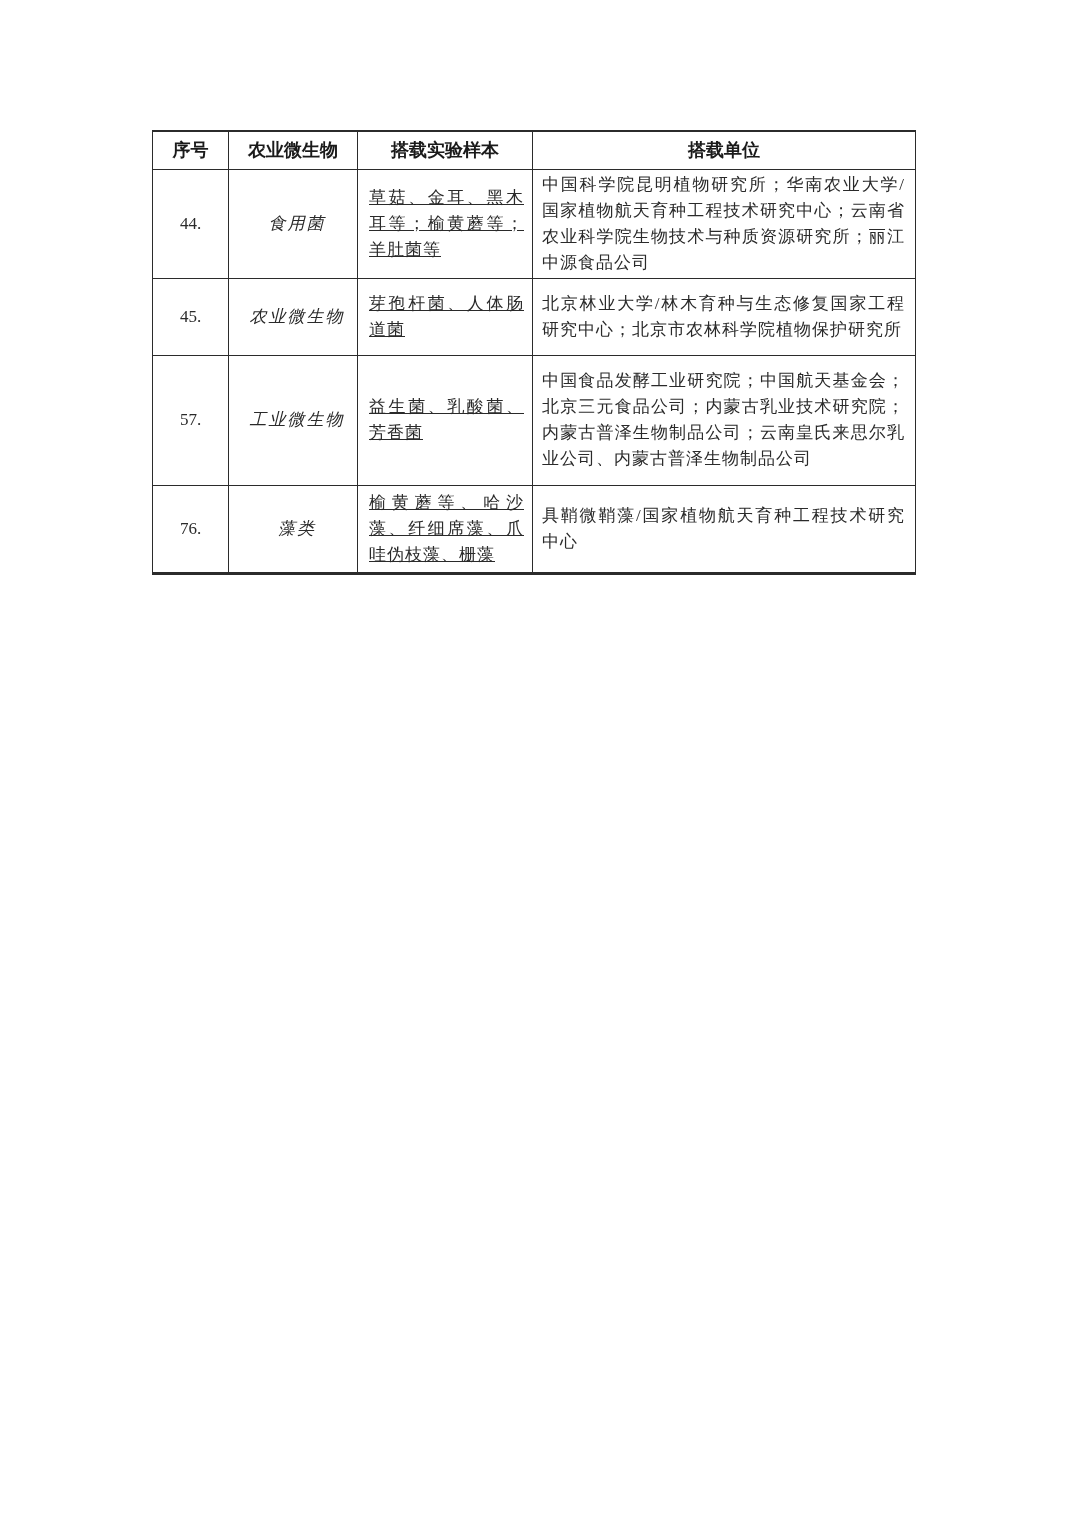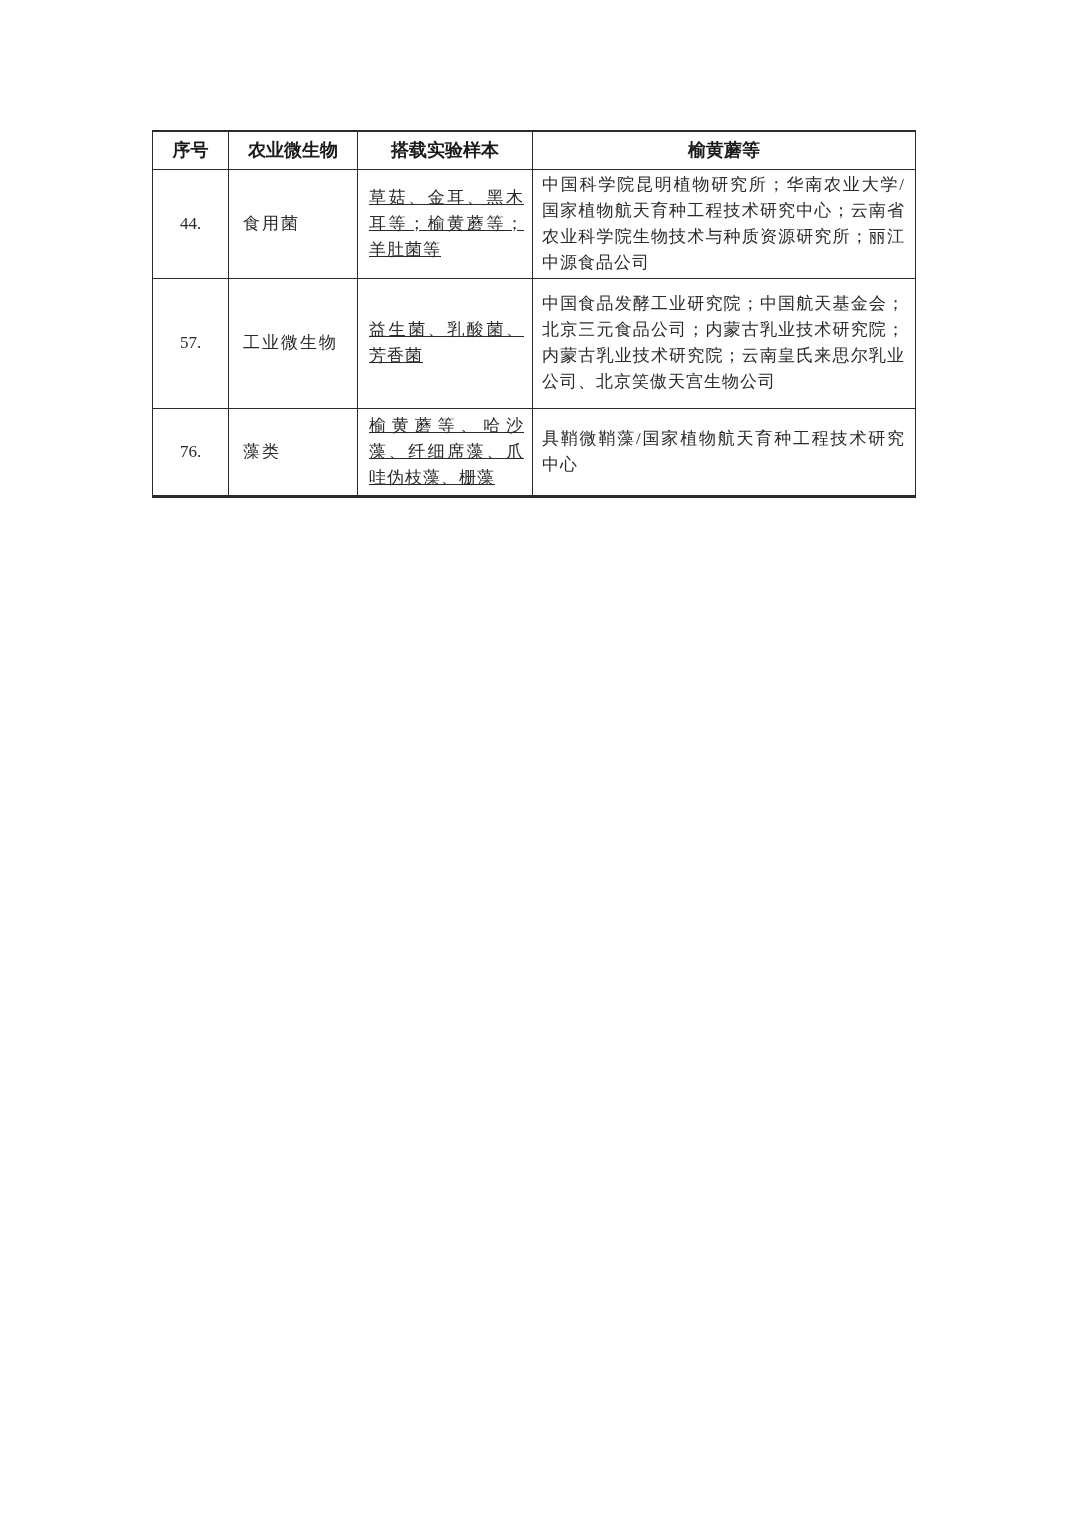--- a/index.html
+++ b/index.html
@@ -48,23 +48,24 @@
   }
   tr.row-44 { height: 103px; }
   tr.row-45 { height: 77px;  }
   tr.row-46 { height: 130px; }
   tr.row-47 { height: 88px;  }
   td.cell-no {
     text-align: center;
     padding: 0 4px;
   }
   td.cell-category {
-    text-align: left;
+    text-align: center;
     padding: 2px 6px 2px 14px;
     letter-spacing: 2px;
+    font-style: italic;
   }
   td.cell-samples {
     text-align: justify;
     padding: 2px 8px 2px 11px;
     letter-spacing: 1px;
     text-decoration: underline;
   }
   td.cell-units {
     text-align: justify;
     padding: 2px 10px 2px 9px;
@@ -81,35 +82,41 @@
       <col class="c-no">
       <col class="c-category">
       <col class="c-samples">
       <col class="c-units">
     </colgroup>
     <thead>
       <tr>
         <th>序号</th>
         <th>农业微生物</th>
         <th>搭载实验样本</th>
-        <th>榆黄蘑等</th>
+        <th>搭载单位</th>
       </tr>
     </thead>
     <tbody>
       <tr class="row-44">
         <td class="cell-no">44.</td>
         <td class="cell-category">食用菌</td>
         <td class="cell-samples">草菇、金耳、黑木耳等；榆黄蘑等；羊肚菌等</td>
         <td class="cell-units">中国科学院昆明植物研究所；华南农业大学/国家植物航天育种工程技术研究中心；云南省农业科学院生物技术与种质资源研究所；丽江中源食品公司</td>
       </tr>
+      <tr class="row-45">
+        <td class="cell-no">45.</td>
+        <td class="cell-category">农业微生物</td>
+        <td class="cell-samples">芽孢杆菌、人体肠道菌</td>
+        <td class="cell-units">北京林业大学/林木育种与生态修复国家工程研究中心；北京市农林科学院植物保护研究所</td>
+      </tr>
       <tr class="row-46">
         <td class="cell-no">57.</td>
         <td class="cell-category">工业微生物</td>
         <td class="cell-samples">益生菌、乳酸菌、芳香菌</td>
-        <td class="cell-units">中国食品发酵工业研究院；中国航天基金会；北京三元食品公司；内蒙古乳业技术研究院；内蒙古乳业技术研究院；云南皇氏来思尔乳业公司、北京笑傲天宫生物公司</td>
+        <td class="cell-units">中国食品发酵工业研究院；中国航天基金会；北京三元食品公司；内蒙古乳业技术研究院；内蒙古普泽生物制品公司；云南皇氏来思尔乳业公司、内蒙古普泽生物制品公司</td>
       </tr>
       <tr class="row-47">
         <td class="cell-no">76.</td>
         <td class="cell-category">藻类</td>
         <td class="cell-samples">榆黄蘑等、哈沙藻、纤细席藻、爪哇伪枝藻、栅藻</td>
         <td class="cell-units">具鞘微鞘藻/国家植物航天育种工程技术研究中心</td>
       </tr>
     </tbody>
   </table>
 </div>

